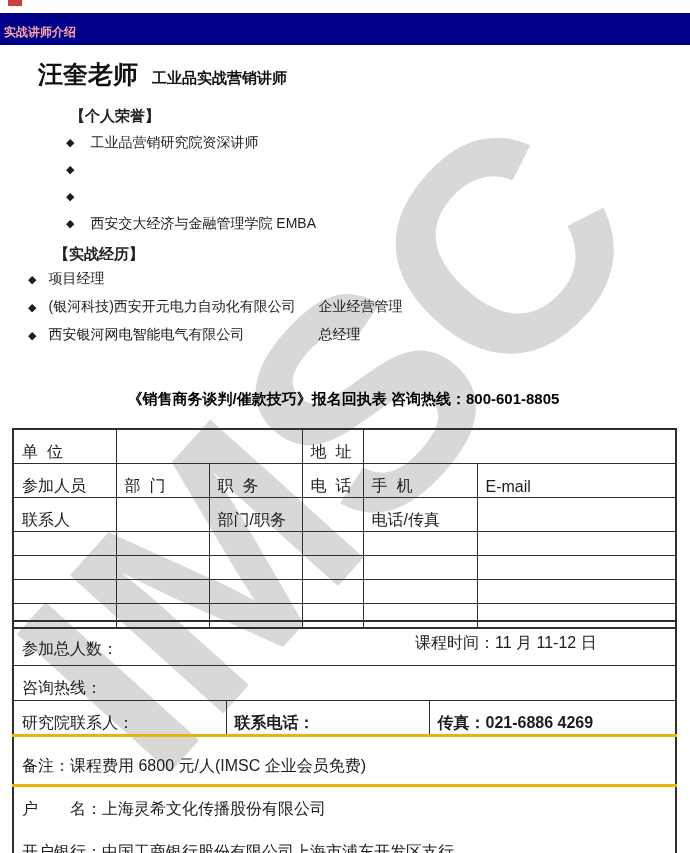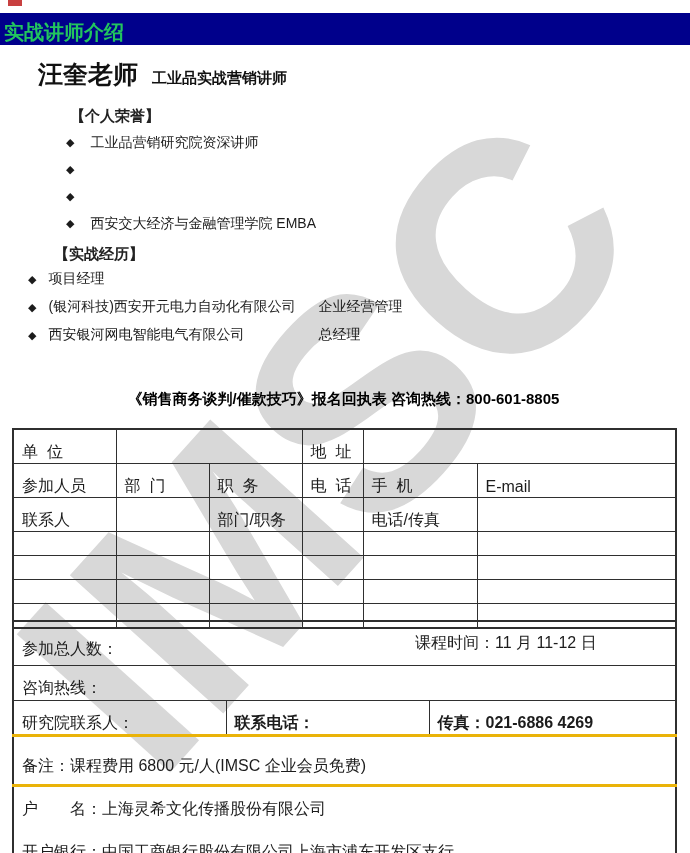--- a/index.html
+++ b/index.html
@@ -16,21 +16,21 @@
     font-size:300px;font-weight:bold;line-height:1;white-space:nowrap;
     color:#d8d8d8;letter-spacing:-4px;user-select:none;
   }
   
   .corner-red{position:absolute;left:8px;top:0;width:14px;height:6px;background:#c84040;z-index:2;}
   
   .section-bar{
     position:absolute;left:0;top:13px;width:690px;height:32px;background:#00008B;z-index:1;
     display:flex;align-items:center;
   }
-  .section-bar .bar-label{color:#22c55e;font-weight:bold;font-size:20px;padding:6px 0 0 4px;}
+  .section-bar .bar-label{color:#fca5a5;font-weight:bold;font-size:12px;padding:6px 0 0 4px;}
   
   .name-row{left:38px;top:58px;}
   .inst-name{font-size:25px;font-weight:bold;color:#111;}
   .inst-title{font-size:15px;font-weight:bold;margin-left:14px;color:#111;}
   .sec-header{font-size:15px;font-weight:bold;color:#222;}
   .honors-header{left:70px;top:107px;}
   .honors-list{left:66px;top:129px;}
   .exp-header{left:54px;top:245px;}
   .exp-list{left:28px;top:265px;width:620px;}
   .bullet-item{display:flex;align-items:center;height:27px;font-size:14px;color:#1c1c1c;}

